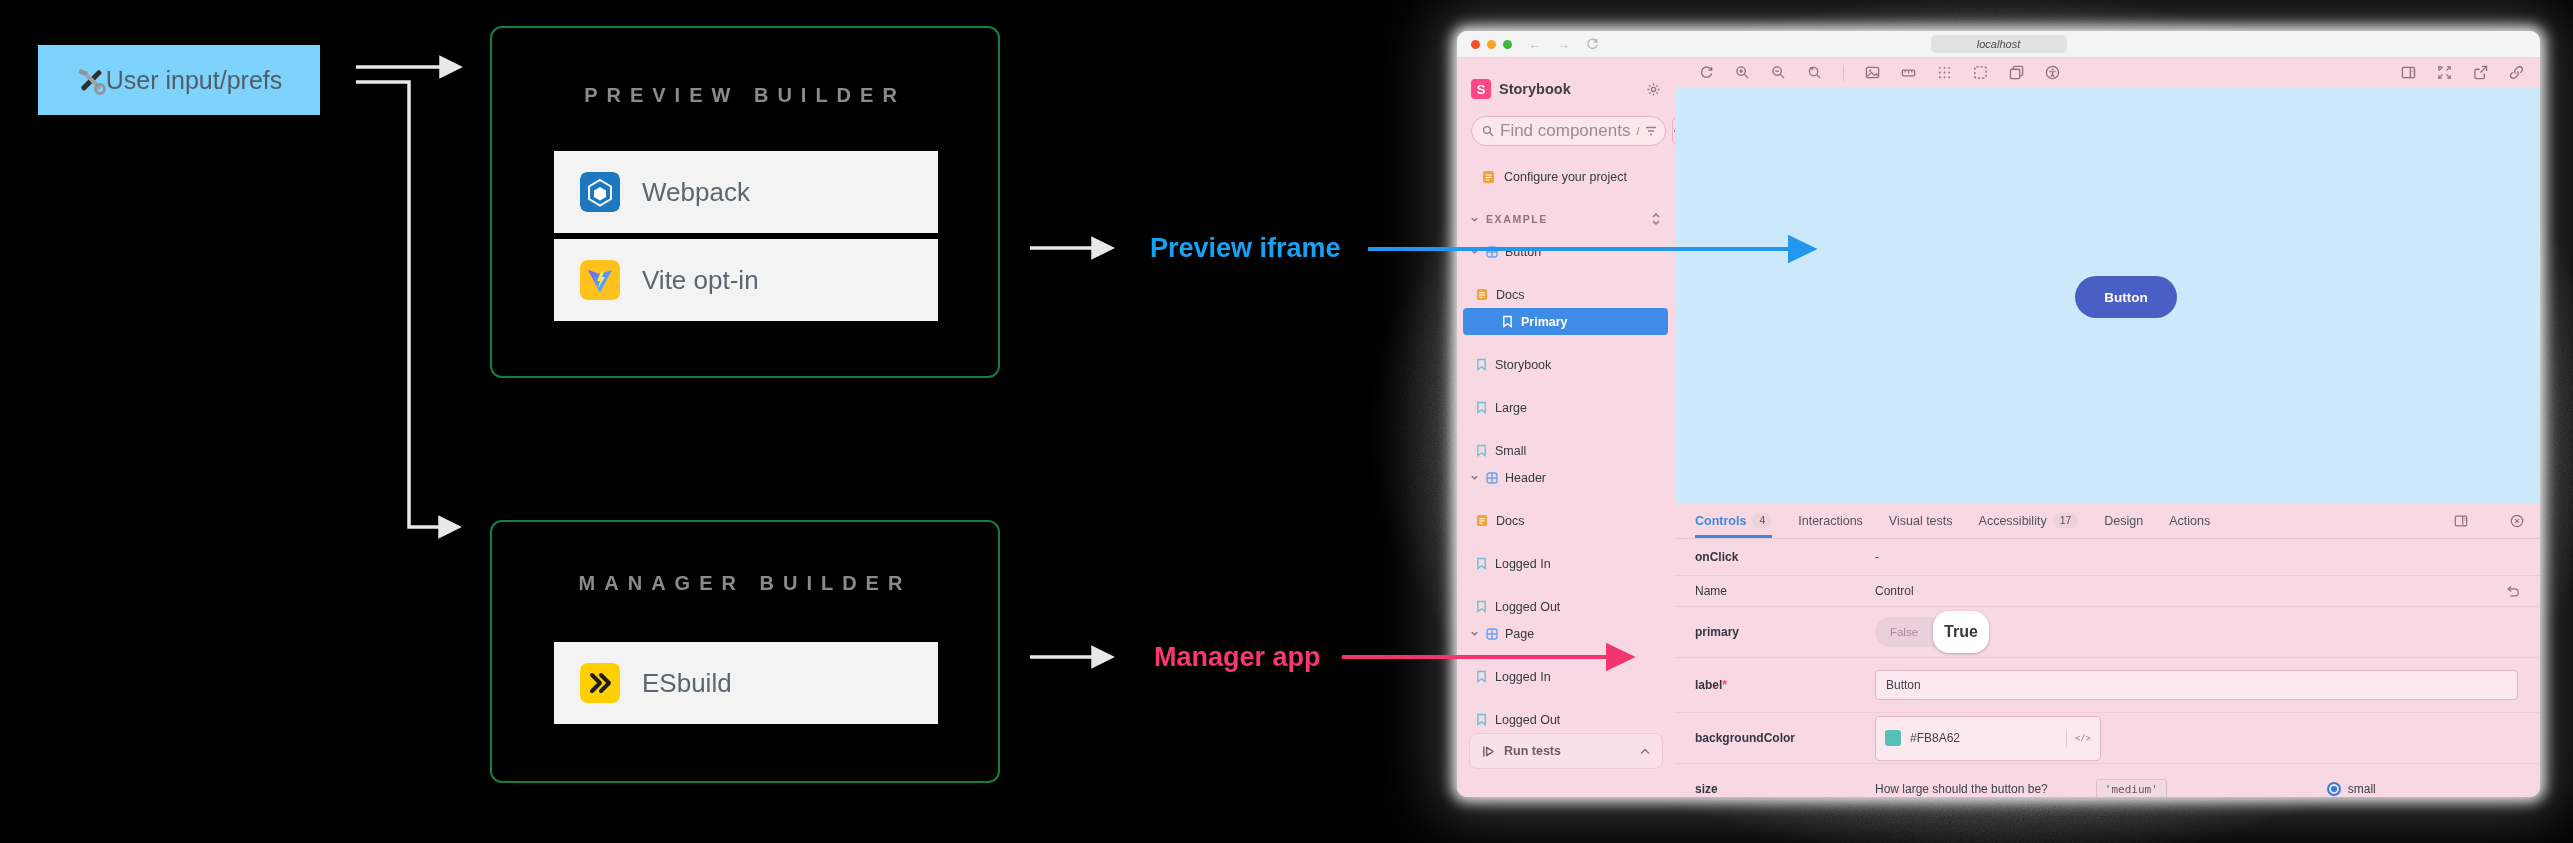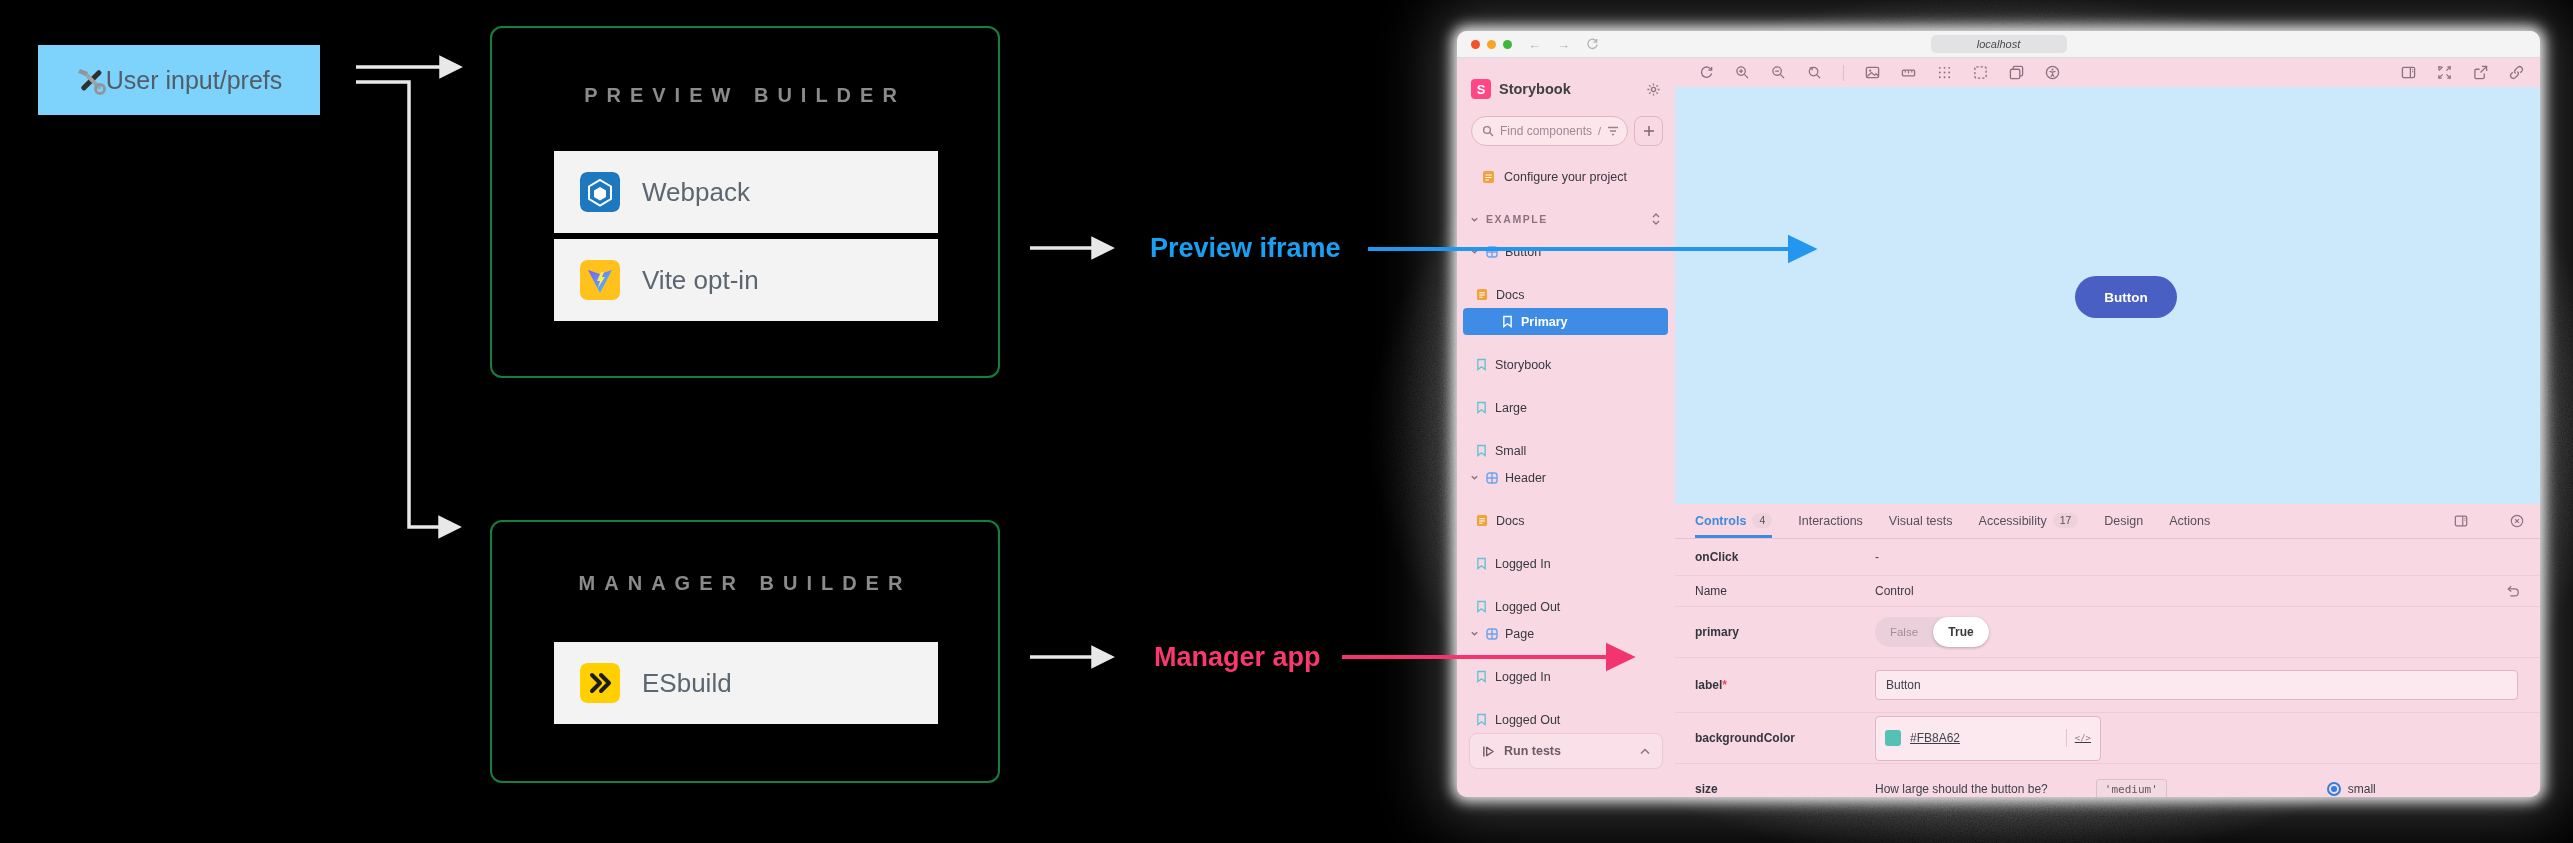--- a/index.html
+++ b/index.html
@@ -42,21 +42,21 @@
   #app{position:absolute;left:0;top:27px;right:0;bottom:0;}
   
   #sidebar{position:absolute;left:0;top:0;bottom:0;width:218px;background:#f8d8e2;color:#36393f;}
   .brand{display:flex;align-items:center;height:26px;margin:18px 14px 0 14px;}
   .sb-logo{width:20px;height:20px;border-radius:4px;background:#ff4785;color:#fff;font-weight:bold;
            font-size:13px;display:flex;align-items:center;justify-content:center;}
   .brand-name{font-size:14.5px;font-weight:bold;color:#404040;margin-left:8px;flex:1;}
   .srow{display:flex;gap:6px;margin:14px 12px 0 14px;height:30px;}
   .search{flex:1;border:1px solid #e3b4c3;background:#fbe6ec;border-radius:15px;display:flex;
           align-items:center;padding:0 8px 0 10px;gap:6px;box-sizing:border-box;}
-  .search .ph{flex:1;color:#a28894;font-size:12px;white-space:nowrap;overflow:hidden;}
+  .search .ph{flex:1;color:#a28894;font-size:17px;white-space:nowrap;overflow:hidden;}
   .skey{color:#a28894;font-size:11px;}
   .plusbtn{width:32px;border:1px solid #e3b4c3;border-radius:8px;background:transparent;color:#7e6874;
            display:flex;align-items:center;justify-content:center;}
   .cfg{display:flex;align-items:center;gap:9px;margin:18px 0 0 25px;height:26px;font-size:12.5px;}
   .sect{display:flex;align-items:center;margin:16px 14px 0 13px;height:26px;color:#8d7380;}
   .sect .sname{font-size:10.5px;font-weight:bold;letter-spacing:1.6px;margin-left:7px;flex:1;}
   #tree{margin-top:6px;}
   .trow{display:flex;align-items:center;height:27px;font-size:12.5px;color:#36393f;}
   .trow.comp{padding-left:13px;gap:7px;}
   .trow.story,.trow.docsr{padding-left:19px;gap:8px;margin-top:16px;}
@@ -88,28 +88,28 @@
   .tabbar .tsp{flex:1;}
   .tabic{display:flex;align-items:center;margin-right:16px;color:#8b7280;}
   .ptable{font-size:12px;color:#3b3e47;}
   .prow{display:flex;align-items:center;border-bottom:1px solid #f0cbd7;padding:0 20px;}
   .prow .pname{width:180px;flex:0 0 auto;font-weight:bold;color:#33363f;}
   .phead{height:30px;font-weight:normal;}
   .phead .pname{font-weight:normal;}
   .req{color:#f0426f;}
   .seg{width:114px;height:30px;border-radius:16px;background:#ead0da;display:flex;align-items:center;}
   .seg .off{width:58px;text-align:center;color:#a78b98;font-size:11.5px;}
-  .seg .on{width:56px;height:30px;border-radius:16px;background:#fff;display:flex;align-items:center;
-           justify-content:center;font-size:12px;font-weight:bold;color:#3a3a3a;
+  .seg .on{width:56px;height:42px;border-radius:16px;background:#fff;display:flex;align-items:center;
+           justify-content:center;font-size:16px;font-weight:bold;color:#3a3a3a;
            box-shadow:0 1px 3px rgba(0,0,0,.25);}
   .txtin{width:643px;height:30px;border:1px solid #dfb6c3;background:#fbe9ef;border-radius:4px;
          font-size:12px;color:#3f424c;padding:0 10px;box-sizing:border-box;
          font-family:"Liberation Sans",sans-serif;}
   .colorin{width:226px;height:45px;border:1px solid #dfb6c3;background:#fbe9ef;border-radius:4px;
-           display:flex;align-items:center;padding:0 9px;box-sizing:border-box;gap:9px;text-decoration:underline;}
+           display:flex;align-items:center;padding:0 9px;box-sizing:border-box;gap:9px;}
   .swatch{width:16px;height:16px;border-radius:3px;}
   .colorin .hex{flex:1;color:#3f424c;}
   .codeic{color:#9a7f8b;font-family:"DejaVu Sans Mono",monospace;font-size:9px;
           border-left:1px solid #e7c3cf;padding-left:8px;height:18px;display:flex;align-items:center;}
   .chip{font-family:"DejaVu Sans Mono",monospace;font-size:11px;color:#6b5662;background:#f2dae2;
         border:1px solid #e0bcc9;border-radius:3px;padding:3px 8px;}
   .radio{width:14px;height:14px;border-radius:50%;border:2px solid #2f7fe0;box-sizing:border-box;
          display:flex;align-items:center;justify-content:center;}
   .radio i{width:6px;height:6px;border-radius:50%;background:#2f7fe0;display:block;}
   .chev{stroke:#8d7380;stroke-width:1.6;fill:none;}

